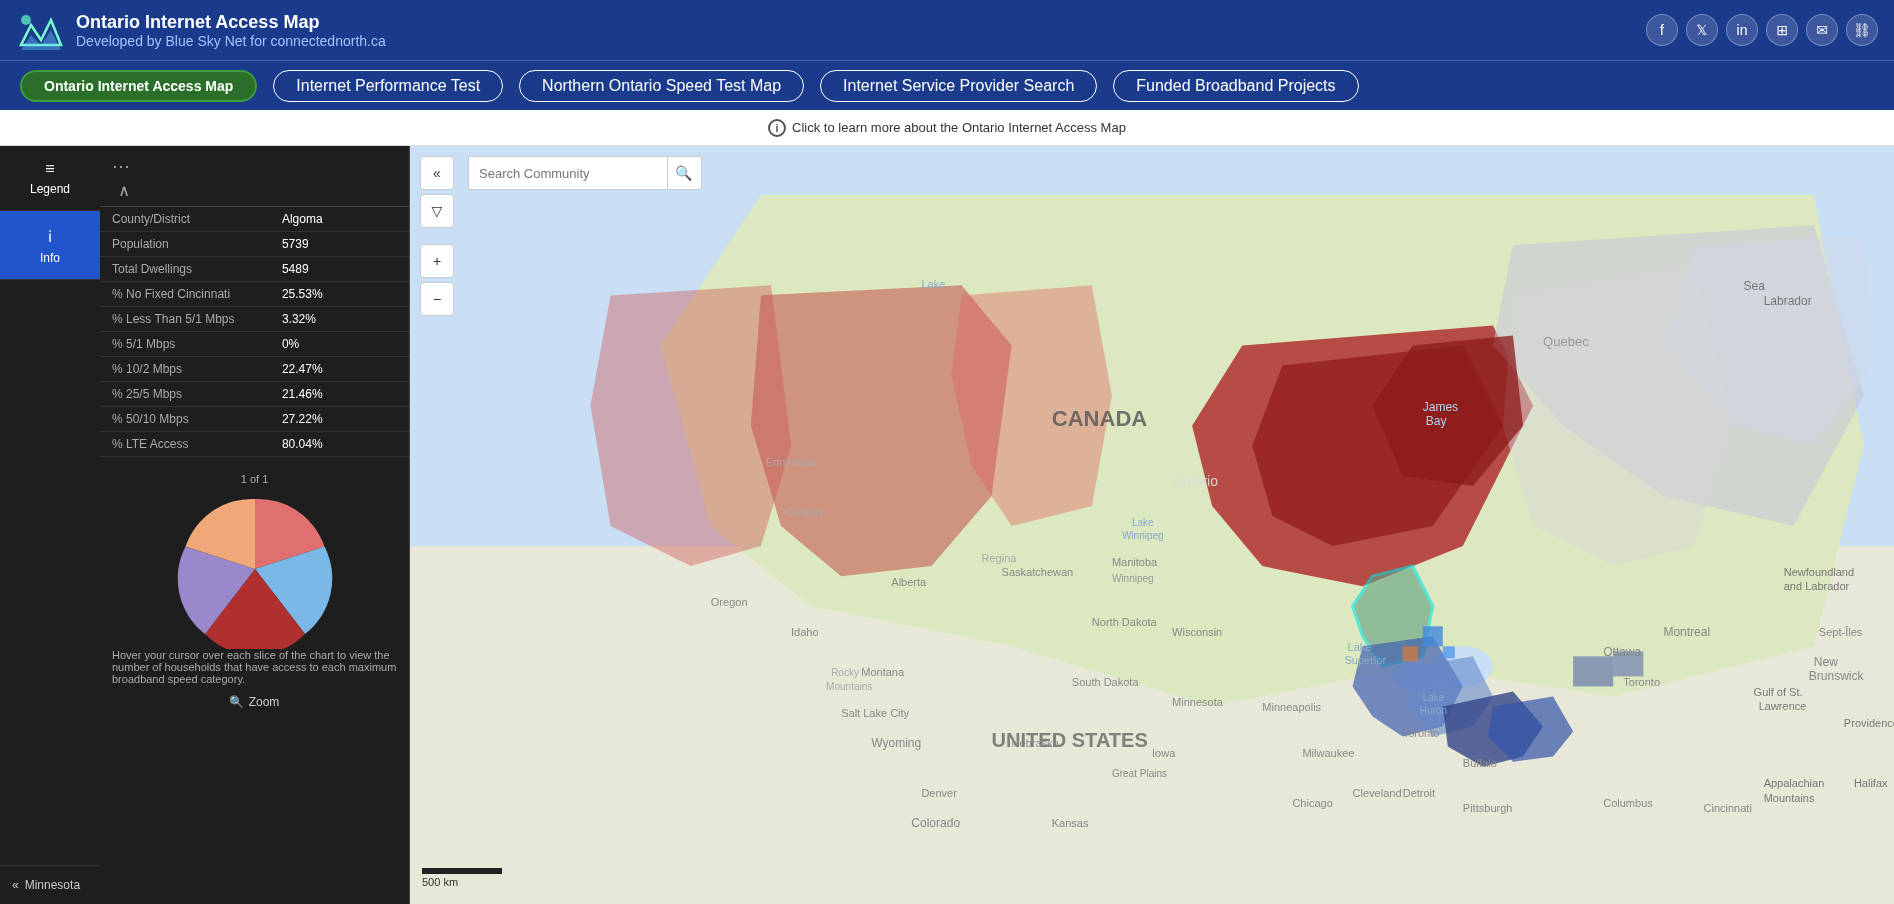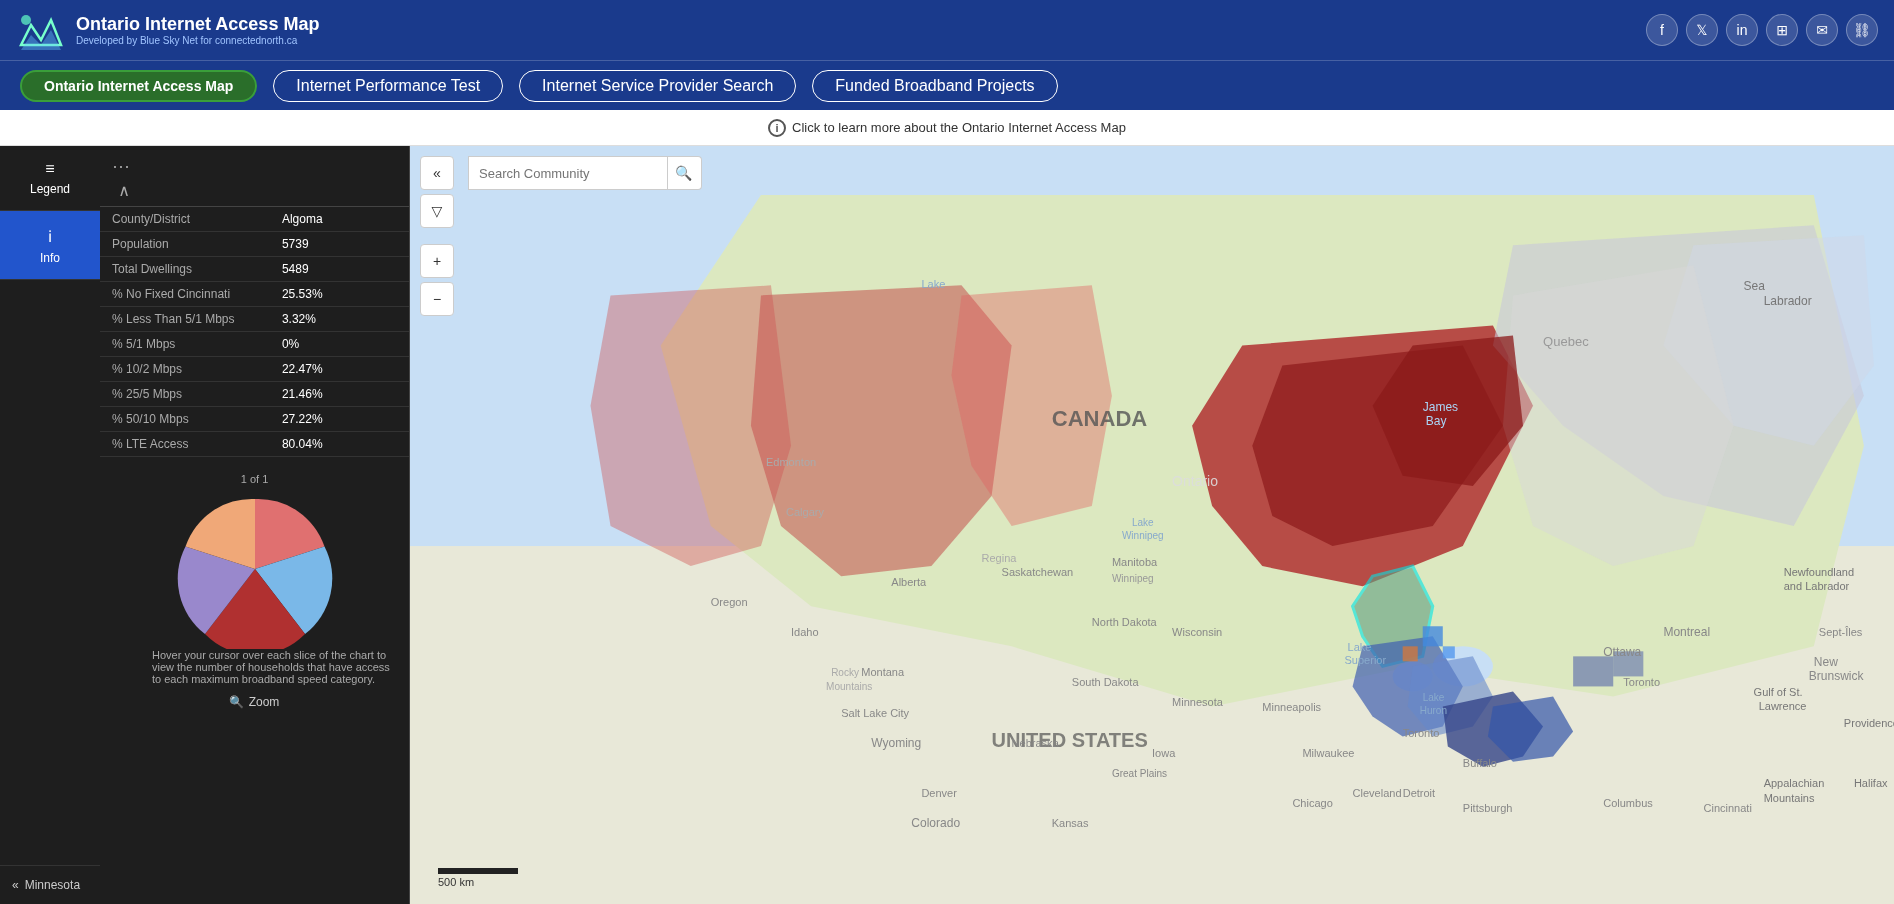--- a/index.html
+++ b/index.html
@@ -19,21 +19,21 @@
       align-items: center;
       gap: 10px;
     }
     .logo-icon {
       width: 50px;
       height: 50px;
       flex-shrink: 0;
     }
     .header-title-block { display: flex; flex-direction: column; }
     .header-title { color: #fff; font-size: 18px; font-weight: bold; }
-    .header-subtitle { color: #a0c4ff; font-size: 10px; }
+    .header-subtitle { color: #a0c4ff; font-size: 14px; }
     .header-icons {
       position: absolute;
       right: 16px;
       display: flex;
       gap: 8px;
       align-items: center;
     }
     .header-icon-btn {
       width: 32px; height: 32px;
       border-radius: 50%;
@@ -205,21 +205,20 @@
       padding: 12px;
       display: flex;
       flex-direction: column;
       align-items: center;
     }
     .chart-hint {
       font-size: 11px;
       color: #aaa;
       text-align: left;
       margin-bottom: 4px;
-      margin-left: 40px;
     }
     .zoom-btn {
       display: flex;
       align-items: center;
       gap: 4px;
       font-size: 12px;
       color: #ccc;
       cursor: pointer;
       background: none;
       border: none;
@@ -286,21 +285,21 @@
       border-radius: 0 4px 4px 0;
       display: flex; align-items: center; justify-content: center;
       cursor: pointer;
       font-size: 14px;
     }
 
     
     .map-scale {
       position: absolute;
       bottom: 16px;
-      left: 28px;
+      left: 12px;
       display: flex;
       flex-direction: column;
       align-items: flex-start;
       z-index: 10;
     }
     .scale-bar {
       width: 80px;
       height: 6px;
       background: #222;
       border: 1px solid #222;
@@ -348,20 +347,21 @@
     <div class="header-icon-btn">in</div>
     <div class="header-icon-btn">⊞</div>
     <div class="header-icon-btn">✉</div>
     <div class="header-icon-btn">⛓</div>
   </div>
 </div>
 
 <div class="navbar">
   <button class="nav-btn-active">Ontario Internet Access Map</button>
   <button class="nav-btn">Internet Performance Test</button>
+  <button class="nav-btn">Northern Ontario Speed Test Map</button>
   <button class="nav-btn">Internet Service Provider Search</button>
   <button class="nav-btn">Funded Broadband Projects</button>
 </div>
 
 <div class="infobar">
   <span class="info-circle">i</span>
   <span>Click to learn more about the Ontario Internet Access Map</span>
 </div>
 
 <div class="main">

